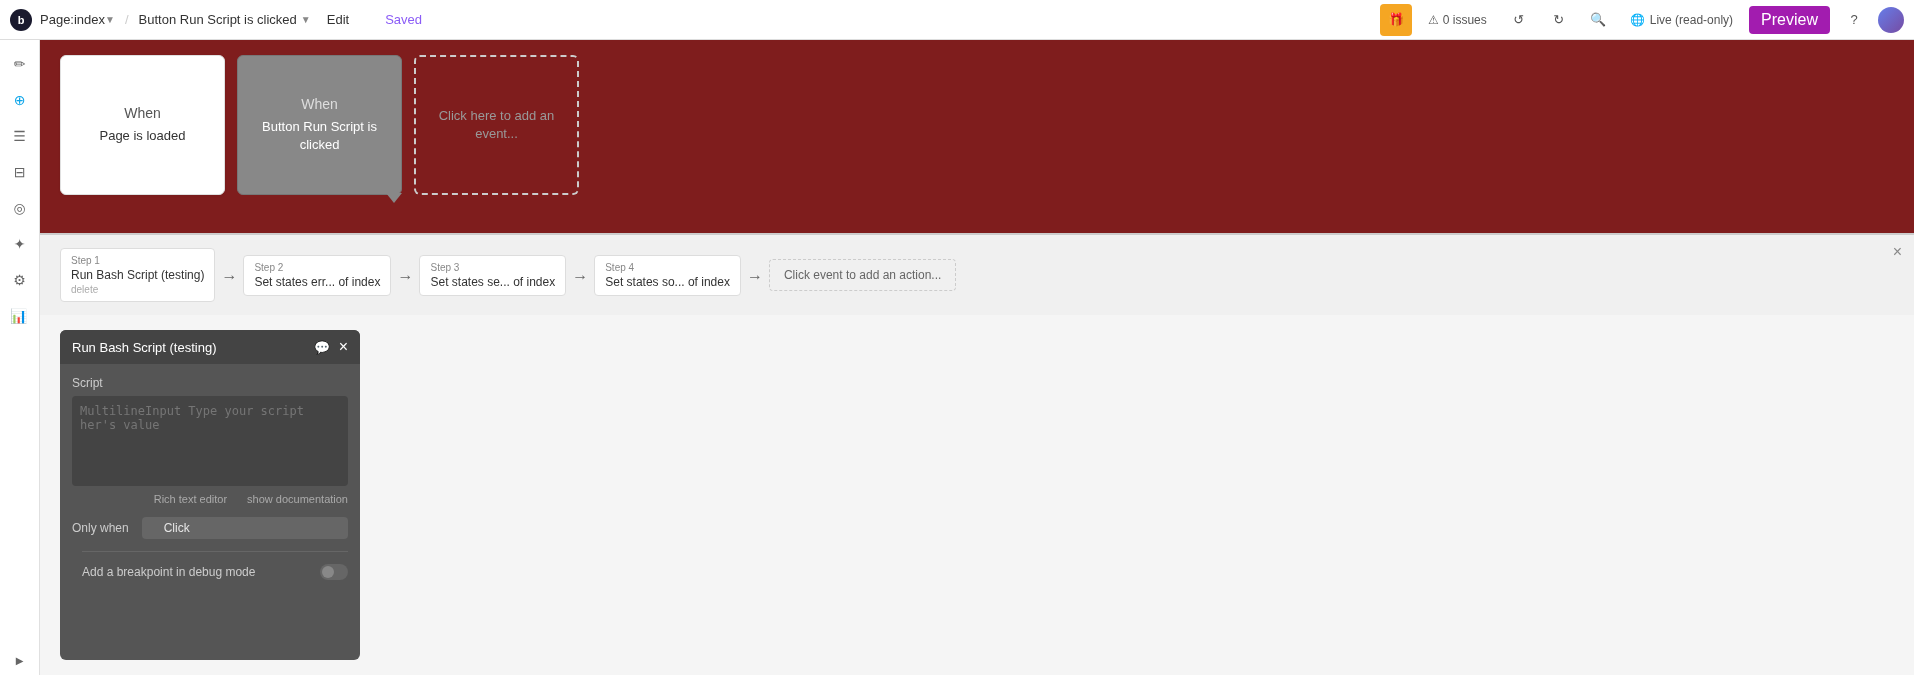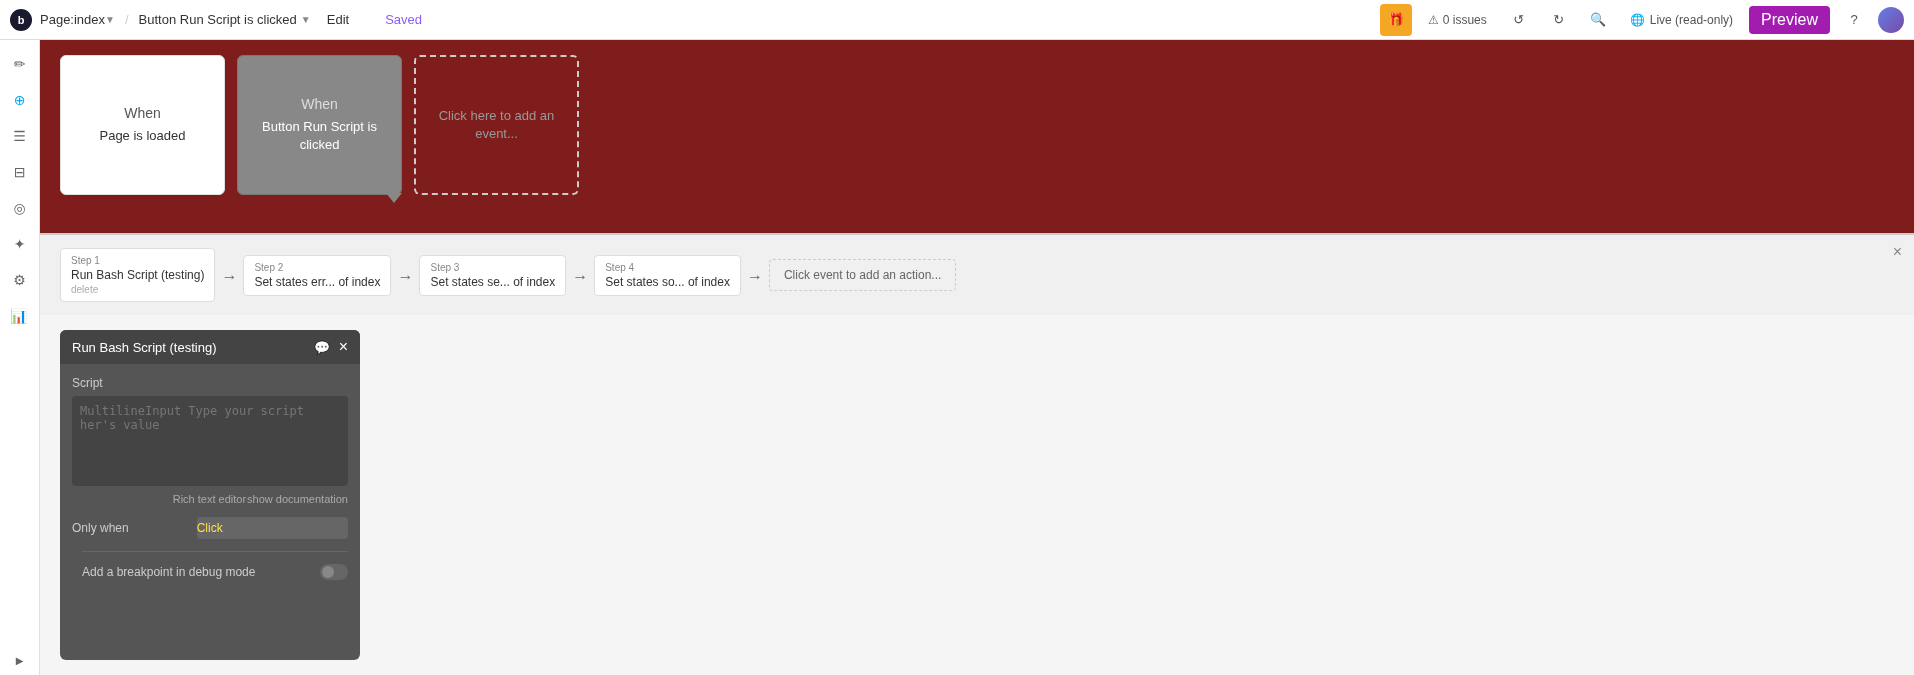--- a/index.html
+++ b/index.html
@@ -279,48 +279,47 @@
       border-radius: 4px;
       padding: 8px;
       color: #6bb3ff;
       font-size: 12px;
       resize: none;
       font-family: monospace;
     }
     .script-editor-links {
       display: flex;
       justify-content: flex-end;
-      gap: 1px;
+      gap: 20px;
       margin-top: 4px;
     }
     .script-editor-link {
       color: #aaa;
       font-size: 11px;
       cursor: pointer;
       text-align: right;
     }
     .only-when-row {
       display: flex;
       align-items: center;
-      gap: 20px;
+      gap: 13px;
       margin-top: 12px;
     }
     .only-when-label {
       color: #ccc;
       font-size: 12px;
       white-space: nowrap;
     }
     .only-when-value {
       background: #666;
-      color: #fde047;
-      font-size: 12px;
-      padding: 4px 0;
+      color: #e5e5e5;
+      font-size: 12px;
+      padding: 4px 22px;
       border-radius: 4px;
       flex: 1;
-      margin-left: 48px;
     }
     .breakpoint-row {
       display: flex;
       align-items: center;
       justify-content: space-between;
       margin-top: 12px;
       padding-top: 12px;
       border-top: 1px solid #666;
       margin-left: 10px;
     }

